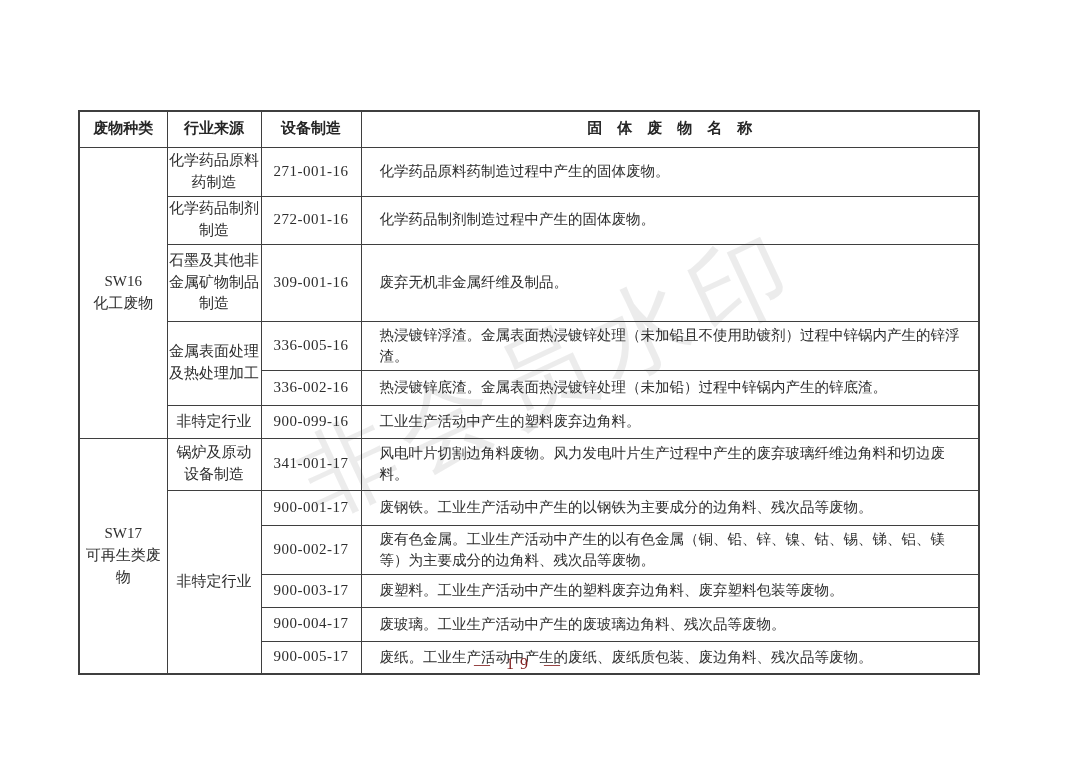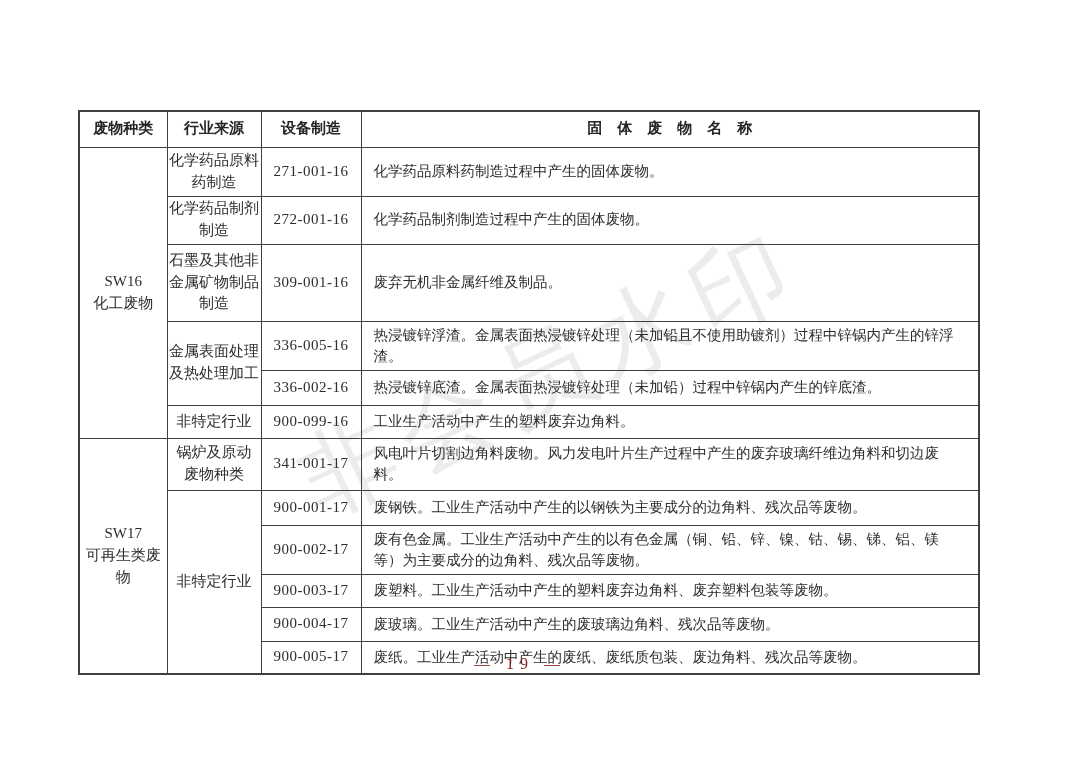--- a/index.html
+++ b/index.html
@@ -53,21 +53,21 @@
     color: #262626;
   }
   td.category, td.industry, td.code {
     text-align: center;
     white-space: pre-line;
     color: #2d2d2d;
   }
   td.code { font-size: 15px; letter-spacing: 0.5px; text-align: center; }
   td.name {
     text-align: left;
-    padding: 3px 12px;
+    padding: 3px 18px;
     font-size: 14.5px;
     color: #2d2d2d;
   }
   tr.r1  { height: 49px; }
   tr.r2  { height: 48px; }
   tr.r3  { height: 77px; }
   tr.r4  { height: 30px; }
   tr.r5  { height: 35px; }
   tr.r6  { height: 33px; }
   tr.r7  { height: 52px; }
@@ -147,21 +147,21 @@
       <tr class="r6">
         <td class="industry">非特定行业</td>
         <td class="code">900-099-16</td>
         <td class="name">工业生产活动中产生的塑料废弃边角料。</td>
       </tr>
 
       <tr class="r7">
         <td class="category" rowspan="6">SW17
 可再生类废物</td>
         <td class="industry">锅炉及原动
-废物种类</td>
+设备制造</td>
         <td class="code">341-001-17</td>
         <td class="name">风电叶片切割边角料废物。风力发电叶片生产过程中产生的废弃玻璃纤维边角料和切边废料。</td>
       </tr>
       <tr class="r8">
         <td class="industry" rowspan="5">非特定行业</td>
         <td class="code">900-001-17</td>
         <td class="name">废钢铁。工业生产活动中产生的以钢铁为主要成分的边角料、残次品等废物。</td>
       </tr>
       <tr class="r9">
         <td class="code">900-002-17</td>

